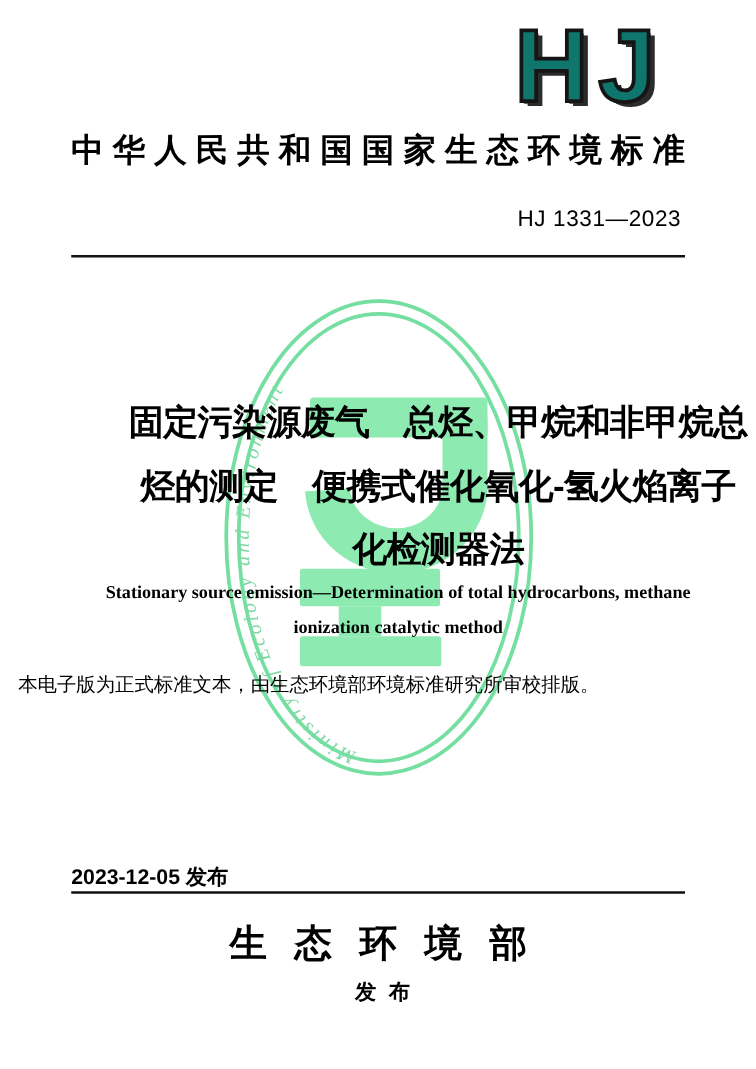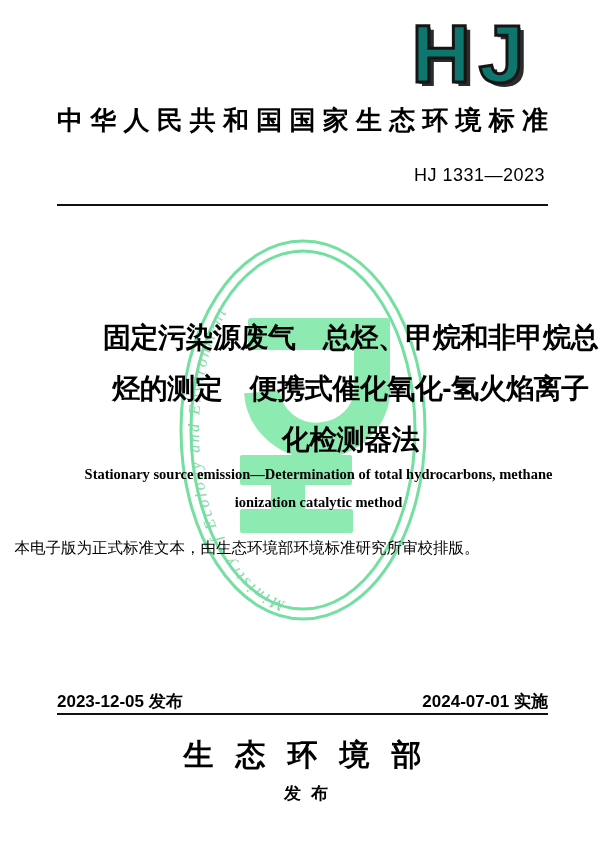--- a/index.html
+++ b/index.html
@@ -148,21 +148,20 @@
 
   <div class="layer en-title">
     <div>Stationary source emission—Determination of total hydrocarbons, methane</div>
     <div>ionization catalytic method</div>
   </div>
 
   <div class="layer note">本电子版为正式标准文本，由生态环境部环境标准研究所审校排版。</div>
 
   <div class="layer dates">
     <span>2023-12-05 发布</span>
-    <span>2024-07-01 实施</span>
   </div>
 
   <div class="layer rule rule-bottom"></div>
 
   <div class="layer publisher-row">
     <span class="publisher">生态环境部</span>
     <span class="publisher-suffix">发布</span>
   </div>
 
 </div>

